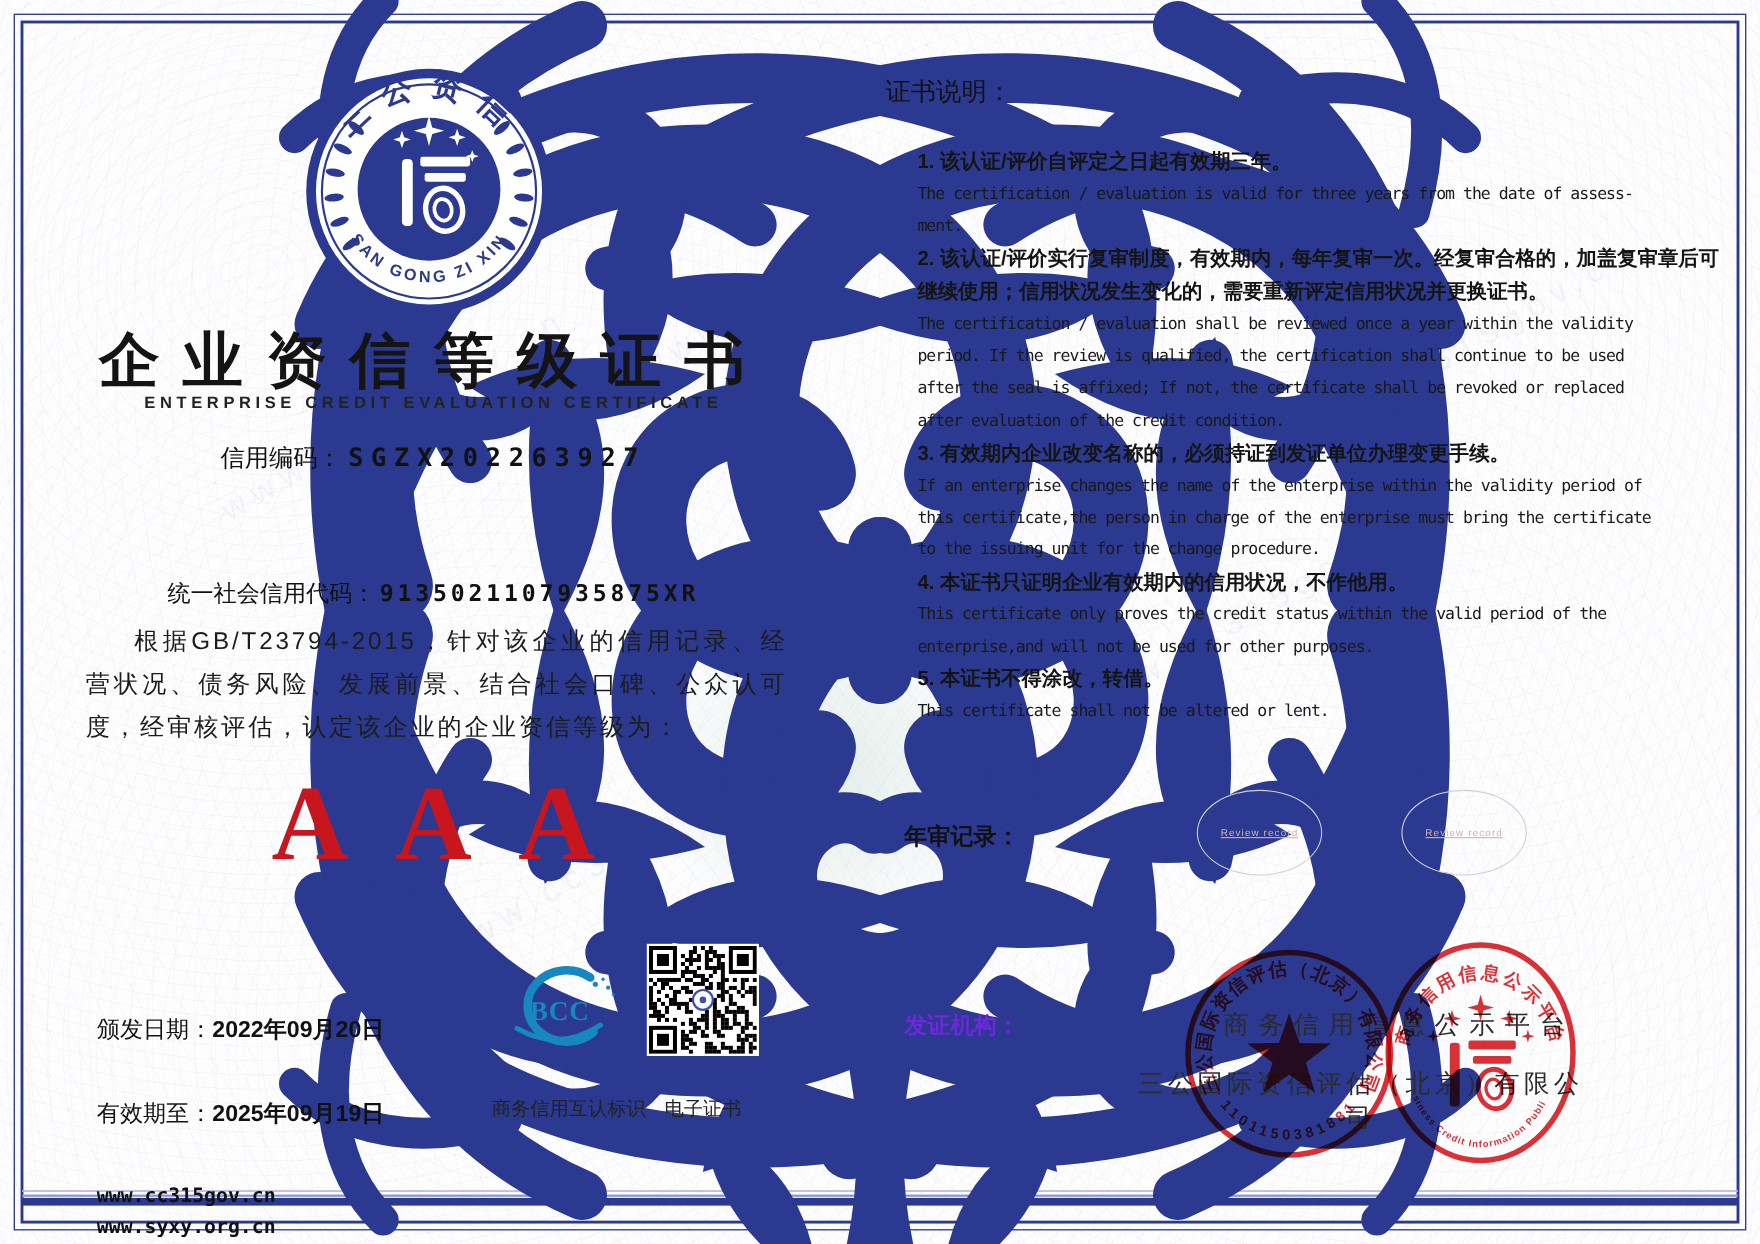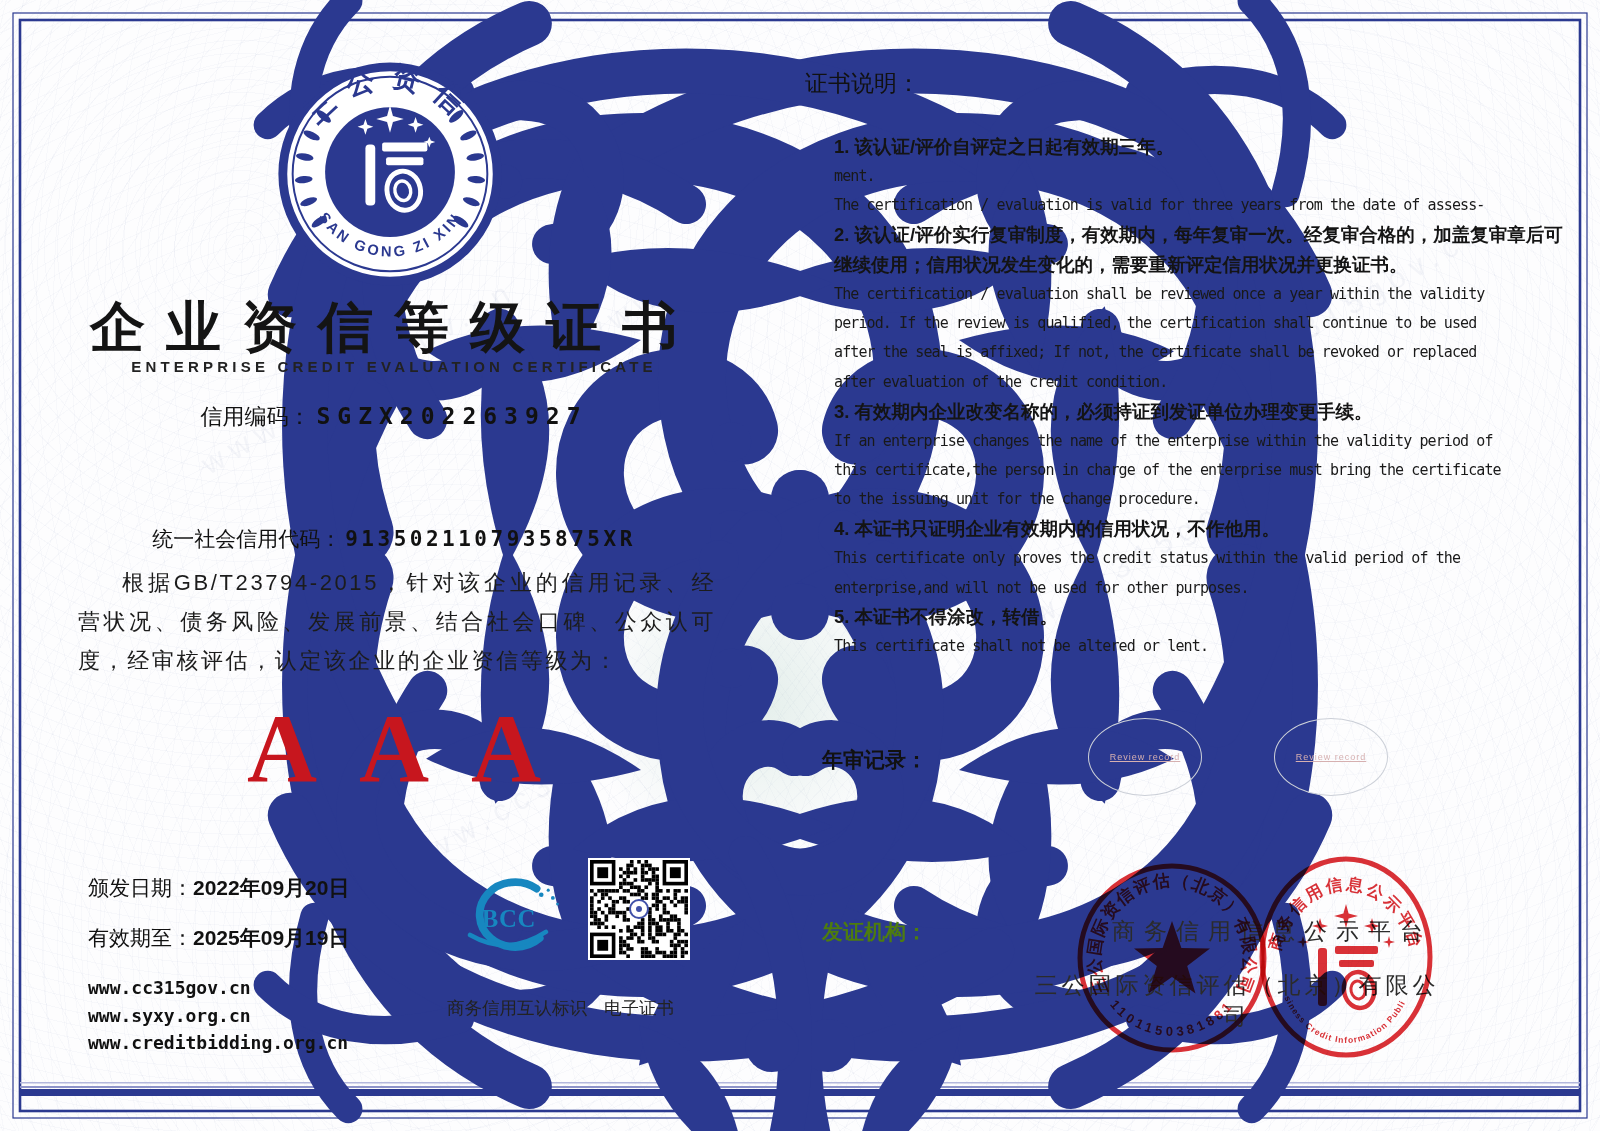--- a/index.html
+++ b/index.html
@@ -20,41 +20,41 @@
   .title-cn{position:absolute;left:70px;top:291px;width:648px;text-align:center;font-size:55px;font-weight:900;letter-spacing:21px;color:#141414;z-index:2;}
   .title-en{position:absolute;left:70px;top:358px;width:648px;text-align:center;font-size:15px;font-weight:700;letter-spacing:4.2px;color:#222;z-index:2;}
   .credit-line{position:absolute;left:70px;top:402px;width:648px;text-align:center;font-size:22px;color:#111;z-index:2;}
   .credit-line .code{font-family:"DejaVu Sans Mono",monospace;font-weight:700;font-size:23px;letter-spacing:7px;margin-left:6px;}
   .company{position:absolute;left:40px;top:444px;width:708px;text-align:center;font-size:41px;font-weight:700;letter-spacing:2px;color:#e2231a;z-index:2;}
   .uscc{position:absolute;left:40px;top:525px;width:708px;text-align:center;font-size:21px;color:#111;z-index:2;}
   .uscc .code{font-family:"DejaVu Sans Mono",monospace;font-weight:700;letter-spacing:3.5px;margin-left:4px;}
   .para{position:absolute;left:78px;top:563px;width:638px;font-size:22px;line-height:39px;letter-spacing:2.6px;text-align:justify;text-indent:2em;color:#1c1c1c;z-index:2;}
   .rating{position:absolute;left:70px;top:693px;width:648px;text-align:center;font-family:"Liberation Serif",serif;font-size:97px;font-weight:700;letter-spacing:42px;padding-left:42px;box-sizing:border-box;color:#c7161e;z-index:2;}
   .dates{position:absolute;left:88px;top:874px;z-index:2;color:#111;font-size:21px;}
-  .drow{display:flex;margin-bottom:22px;}
+  .drow{display:flex;margin-bottom:22px;margin-top:48px;}
   .drow .v{font-weight:600;}
   .urls{display:flex;}
   .url-list .url-line{font-family:"DejaVu Sans Mono",monospace;font-size:18px;font-weight:600;line-height:27.5px;color:#111;}
   .bcc{position:absolute;left:450px;top:872px;width:116px;height:92px;z-index:2;}
   .bcc-caption{position:absolute;left:428px;top:996px;width:178px;text-align:center;font-size:17.5px;color:#222;z-index:2;}
   .qr{position:absolute;left:588px;top:858px;width:102px;height:102px;background:#fff;z-index:2;}
   .qr svg{position:absolute;left:2px;top:2px;}
   .qr-emblem{position:absolute;left:41px;top:41px;width:16px;height:16px;border:2px solid #4050a8;border-radius:50%;background:#fff;}
   .qr-emblem:after{content:"";position:absolute;left:5px;top:5px;width:6px;height:6px;background:#4050a8;border-radius:50%;}
   .qr-caption{position:absolute;left:588px;top:996px;width:102px;text-align:center;font-size:17.5px;color:#222;z-index:2;}
   
   .instr-head{position:absolute;left:805px;top:68px;font-size:23px;font-weight:400;color:#111;z-index:2;}
   .instr{position:absolute;left:834px;top:132px;width:718px;z-index:2;}
   .il{height:29.4px;display:flex;align-items:center;white-space:nowrap;}
   .il.cn{font-size:18.5px;font-weight:600;color:#141414;}
   .il.en{font-family:"DejaVu Sans Mono",monospace;font-size:15px;letter-spacing:-0.9px;color:#191919;}
   .review-label{position:absolute;left:822px;top:746px;font-size:21px;font-weight:600;color:#111;z-index:2;}
   .oval{position:absolute;top:718px;width:112px;height:76px;border:1.5px solid #ccd0d8;border-radius:50%;display:flex;align-items:center;justify-content:center;font-size:9px;letter-spacing:1px;color:#d6b0b0;z-index:2;text-decoration:underline;}
   .oval.o1{left:1088px;} .oval.o2{left:1274px;}
-  .issuer-label{position:absolute;left:822px;top:918px;font-size:21px;font-weight:600;color:#4d7c0f;z-index:2;}
+  .issuer-label{position:absolute;left:822px;top:918px;font-size:21px;font-weight:600;color:#6d28d9;z-index:2;}
   .issuer-line1{position:absolute;left:1062px;top:916px;width:420px;text-align:center;font-size:23px;font-weight:500;letter-spacing:9px;color:#2b2b2b;z-index:4;}
   .issuer-line2{position:absolute;left:1022px;top:970px;width:430px;text-align:center;font-size:23px;font-weight:500;letter-spacing:4px;color:#2b2b2b;z-index:4;}
   .seal{position:absolute;z-index:5;mix-blend-mode:multiply;opacity:.95;}
   .seal1{left:1072px;top:858px;width:200px;height:200px;}
   .seal2{left:1256px;top:852px;width:180px;height:210px;}
 </style>
 </head>
 <body>
 
 <div class="page">
@@ -459,22 +459,22 @@
         <rect x="3.63" y="76.23" width="18.15" height="18.15" fill="#fff"></rect>
         <rect x="7.26" y="79.86" width="10.89" height="10.89" fill="#000"></rect>
       </svg>
     <div class="qr-emblem"></div>
   </div>
   <div class="qr-caption">电子证书</div>
 
   <div class="instr-head">证书说明：</div>
   <div class="instr">
       <div class="il cn">1. 该认证/评价自评定之日起有效期三年。</div>
+      <div class="il en">The certification / evaluation is valid for three years from the date of assess-</div>
       <div class="il en">ment.</div>
-      <div class="il en">The certification / evaluation is valid for three years from the date of assess-</div>
       <div class="il cn">2. 该认证/评价实行复审制度，有效期内，每年复审一次。经复审合格的，加盖复审章后可</div>
       <div class="il cn">继续使用；信用状况发生变化的，需要重新评定信用状况并更换证书。</div>
       <div class="il en">The certification / evaluation shall be reviewed once a year within the validity</div>
       <div class="il en">period. If the review is qualified,  the certification shall continue to be used</div>
       <div class="il en">after the seal is affixed; If not, the certificate shall be revoked or replaced</div>
       <div class="il en">after evaluation of the credit condition.</div>
       <div class="il cn">3. 有效期内企业改变名称的，必须持证到发证单位办理变更手续。</div>
       <div class="il en">If an enterprise changes the name of the enterprise within the validity period of</div>
       <div class="il en">this certificate,the person in charge of the enterprise must bring the certificate</div>
       <div class="il en">to the issuing unit for the change procedure.</div>

